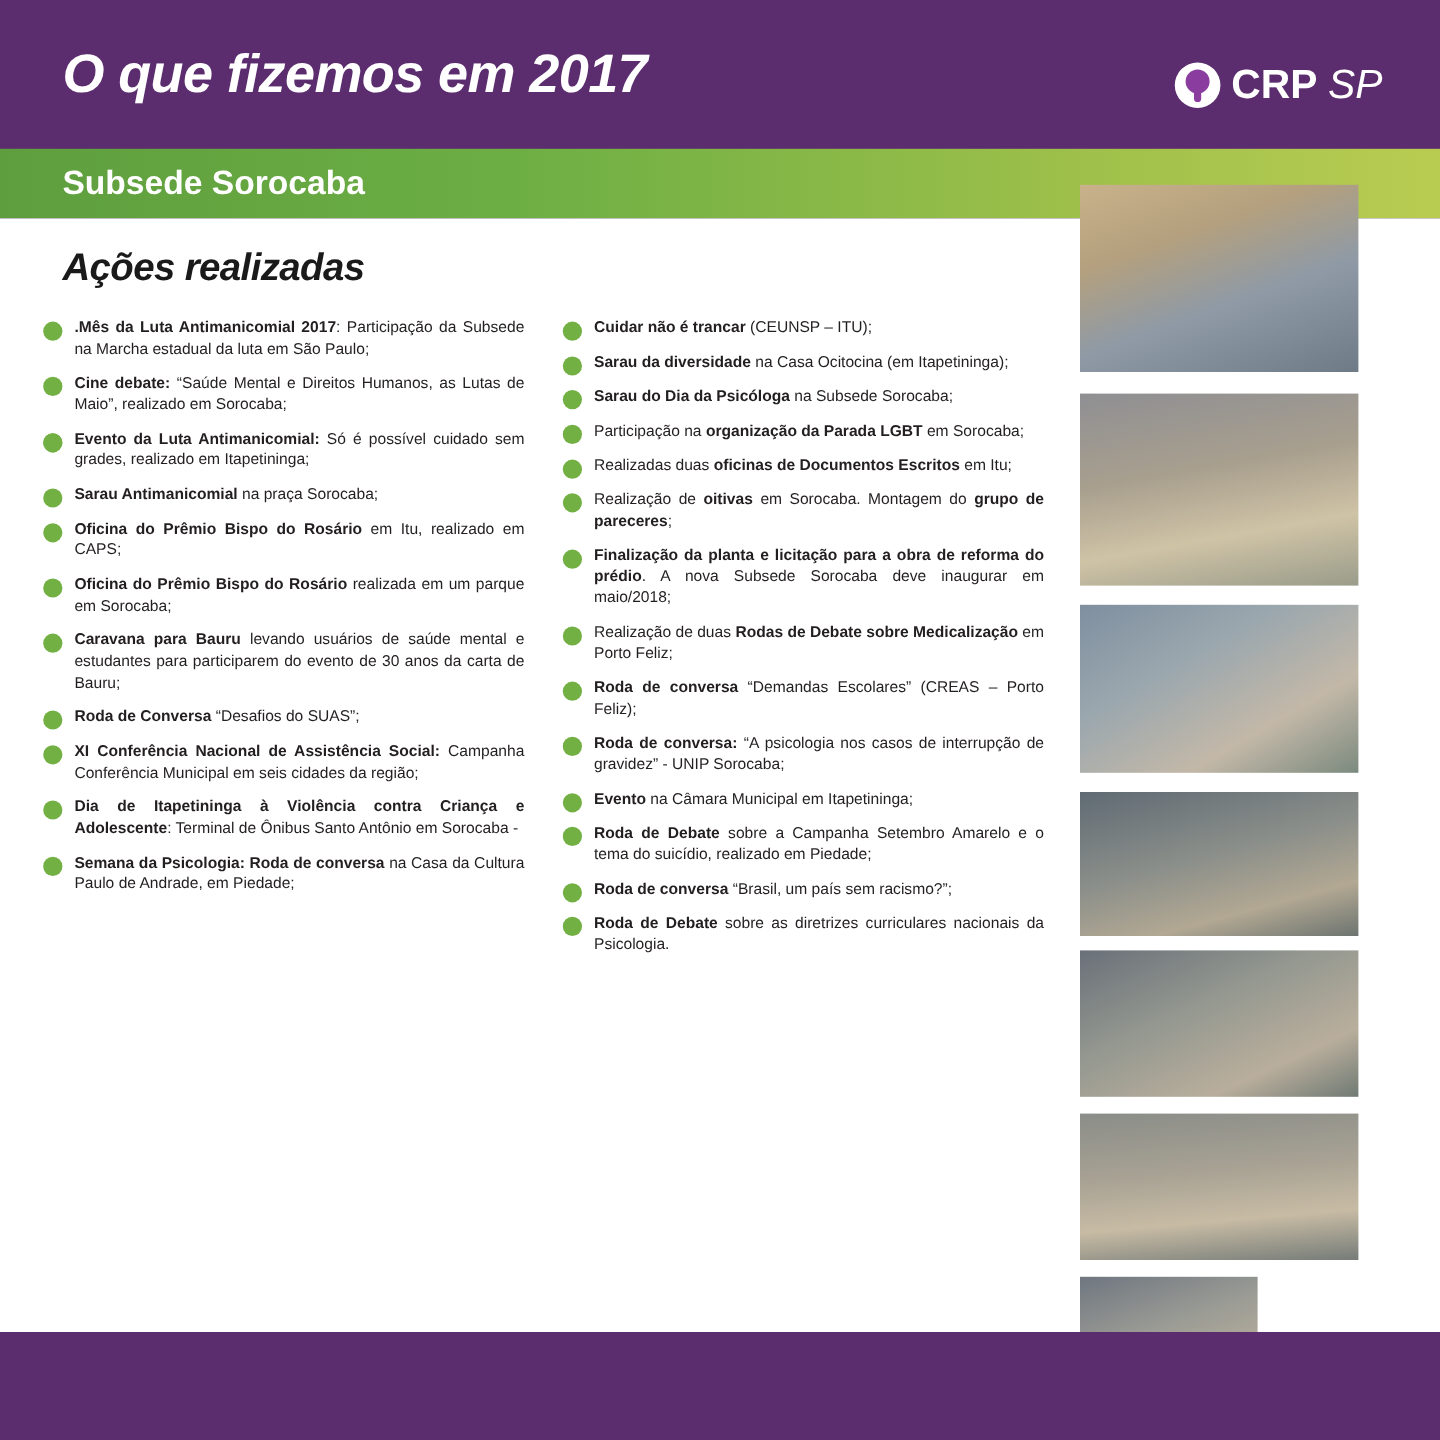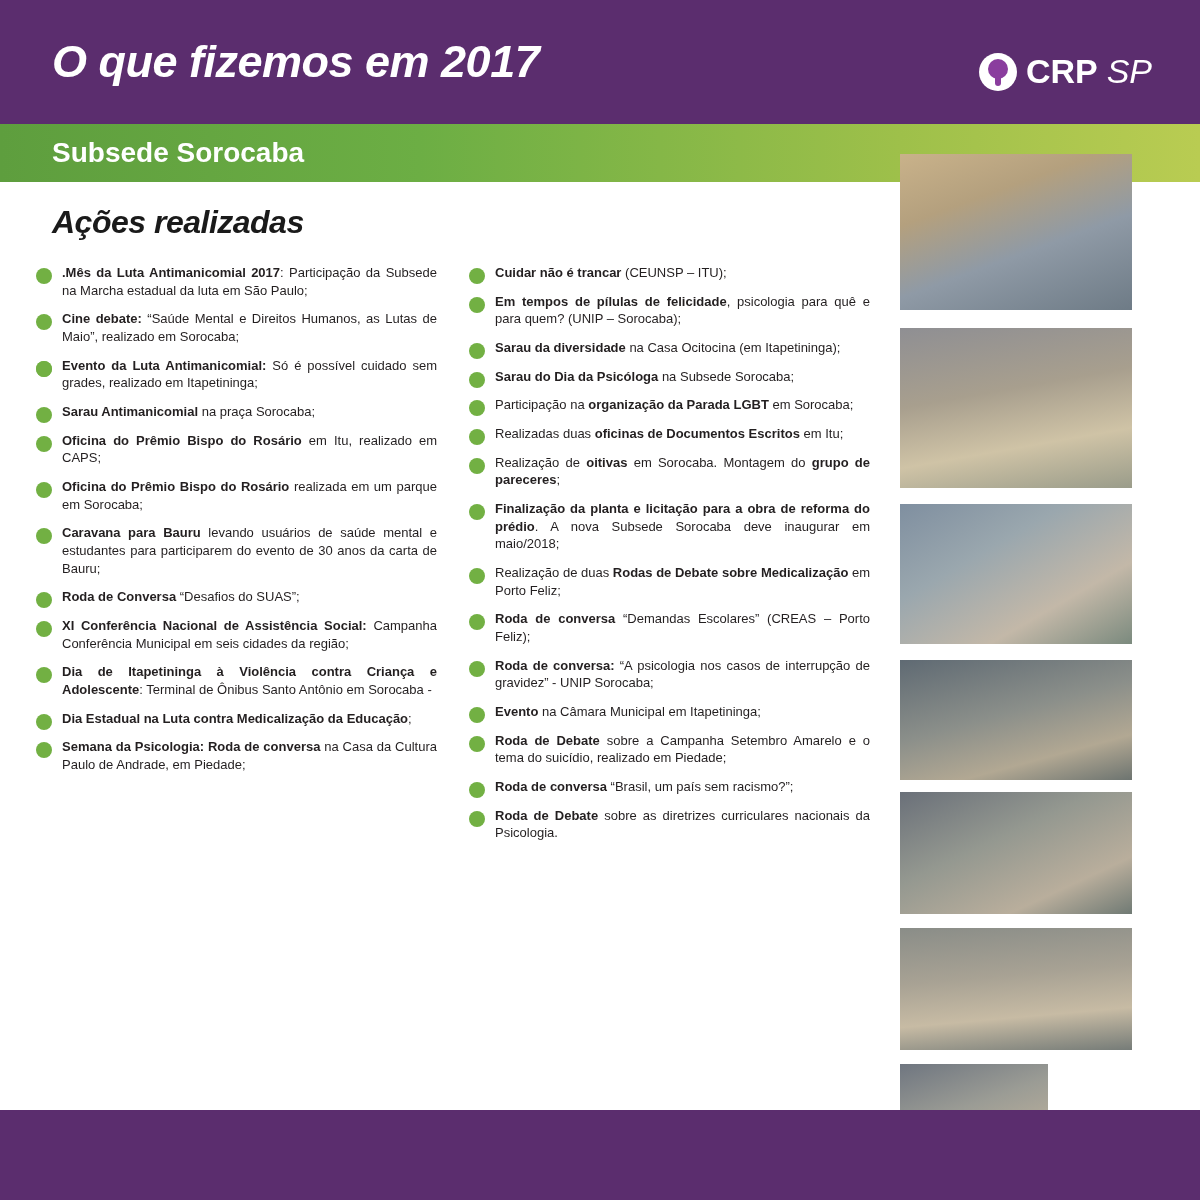--- a/index.html
+++ b/index.html
@@ -36,21 +36,20 @@
     font-weight: bold;
     font-style: italic;
     letter-spacing: -0.5px;
     white-space: nowrap;
   }
   .brand {
     position: absolute;
     right: 48px;
     top: 52px;
     display: flex;
-    align-items: center;
     gap: 9px;
   }
   .brand-mark {
     width: 38px;
     height: 38px;
     border-radius: 50%;
     background: #ffffff;
     position: relative;
     display: inline-block;
   }
@@ -205,28 +204,26 @@
             <li><span class="bullet"></span><span><b>Cine debate:</b> “Saúde Mental e Direitos Humanos, as Lutas de Maio”, realizado em Sorocaba;</span></li>
             <li><span class="bullet"></span></li>
             <li><span class="bullet"></span><span><b>Evento da Luta Antimanicomial:</b> Só é possível cuidado sem grades, realizado em Itapetininga;</span></li>
             <li><span class="bullet"></span><span><b>Sarau Antimanicomial</b> na praça Sorocaba;</span></li>
             <li><span class="bullet"></span><span><b>Oficina do Prêmio Bispo do Rosário</b> em Itu, realizado em CAPS;</span></li>
             <li><span class="bullet"></span><span><b>Oficina do Prêmio Bispo do Rosário</b> realizada em um parque em Sorocaba;</span></li>
             <li><span class="bullet"></span><span><b>Caravana para Bauru</b> levando usuários de saúde mental e estudantes para participarem do evento de 30 anos da carta de Bauru;</span></li>
             <li><span class="bullet"></span><span><b>Roda de Conversa</b> “Desafios do SUAS”;</span></li>
             <li><span class="bullet"></span><span><b>XI Conferência Nacional de Assistência Social:</b> Campanha Conferência Municipal em seis cidades da região;</span></li>
             <li><span class="bullet"></span><span><b>Dia de Itapetininga à Violência contra Criança e Adolescente</b>: Terminal de Ônibus Santo Antônio em Sorocaba -</span></li>
-            <li><span class="bullet"></span><span><b>Dia Estadual na Luta contra Medicalização da Educação</b>;</span></li>
             <li><span class="bullet"></span><span><b>Semana da Psicologia: Roda de conversa</b> na Casa da Cultura Paulo de Andrade, em Piedade;</span></li>
           </ul>
       </div>
       <div class="col">
         <ul class="items" id="list-1">
             <li><span class="bullet"></span><span><b>Cuidar não é trancar</b> (CEUNSP – ITU);</span></li>
-            <li><span class="bullet"></span><span><b>Em tempos de pílulas de felicidade</b>, psicologia para quê e para quem? (UNIP – Sorocaba);</span></li>
             <li><span class="bullet"></span><span><b>Sarau da diversidade</b> na Casa Ocitocina (em Itapetininga);</span></li>
             <li><span class="bullet"></span><span><b>Sarau do Dia da Psicóloga</b> na Subsede Sorocaba;</span></li>
             <li><span class="bullet"></span><span>Participação na <b>organização da Parada LGBT</b> em Sorocaba;</span></li>
             <li><span class="bullet"></span><span>Realizadas duas <b>oficinas de Documentos Escritos</b> em Itu;</span></li>
             <li><span class="bullet"></span><span>Realização de <b>oitivas</b> em Sorocaba. Montagem do <b>grupo de pareceres</b>;</span></li>
             <li><span class="bullet"></span><span><b>Finalização da planta e licitação para a obra de reforma do prédio</b>. A nova Subsede Sorocaba deve inaugurar em maio/2018;</span></li>
             <li><span class="bullet"></span><span>Realização de duas <b>Rodas de Debate sobre Medicalização</b> em Porto Feliz;</span></li>
             <li><span class="bullet"></span><span><b>Roda de conversa</b> “Demandas Escolares” (CREAS – Porto Feliz);</span></li>
             <li><span class="bullet"></span><span><b>Roda de conversa:</b> “A psicologia nos casos de interrupção de gravidez” - UNIP Sorocaba;</span></li>
             <li><span class="bullet"></span><span><b>Evento</b> na Câmara Municipal em Itapetininga;</span></li>

